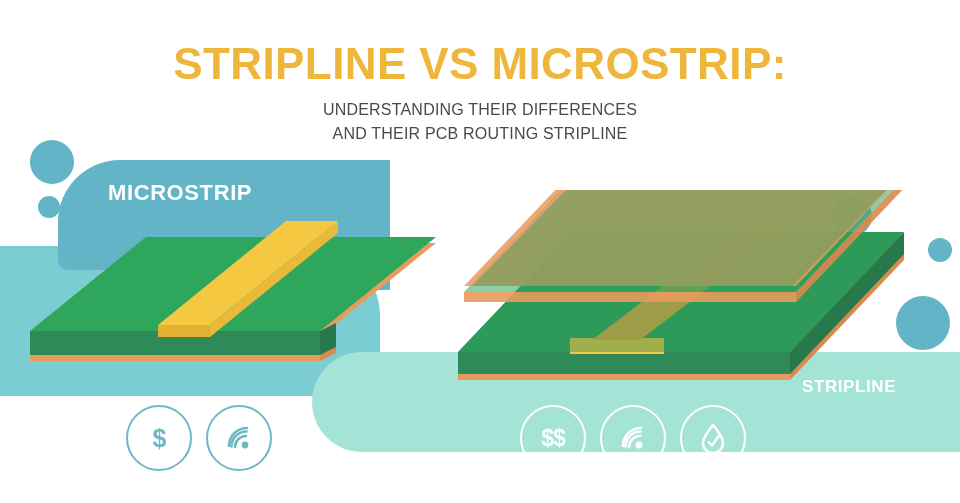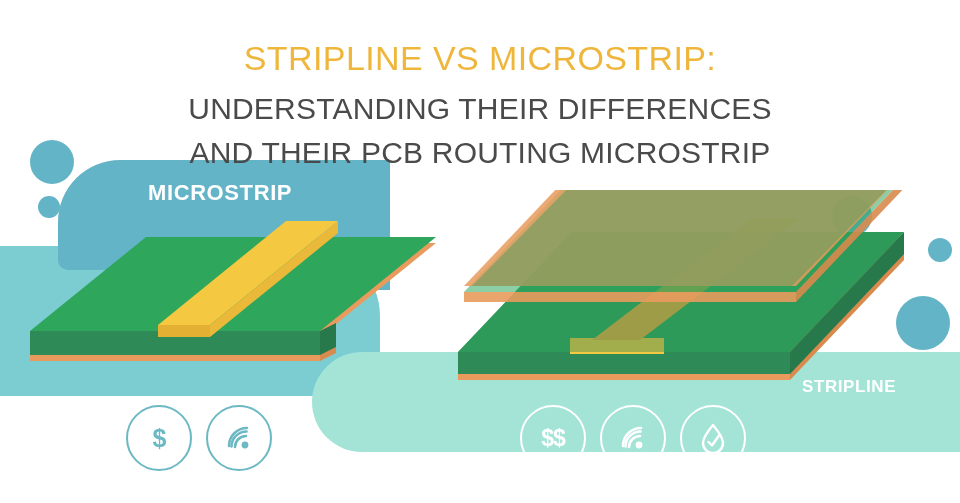--- a/index.html
+++ b/index.html
@@ -100,47 +100,46 @@
   
   .title-block {
     position: absolute;
     left: 0;
     top: 40px;
     width: 960px;
     text-align: center;
     z-index: 6;
   }
   .main-title {
-    font-size: 34px;
-    font-weight: normal;
+    font-size: 44px;
+    font-weight: bold;
     letter-spacing: 0.4px;
     color: #efb63c;
     line-height: 1.1;
     margin: 0;
   }
   .sub-line {
-    font-size: 30px;
+    font-size: 16px;
     font-weight: normal;
     letter-spacing: 0.2px;
     color: #4a4a4a;
     line-height: 1.45;
     margin: 0;
   }
   .sub-wrap { margin-top: 10px; }
 
   .label-microstrip {
     position: absolute;
     left: 108px;
     top: 180px;
     font-size: 22px;
     font-weight: bold;
     letter-spacing: 0.6px;
     color: #ffffff;
     z-index: 7;
-    margin-left: 40px;
   }
   .label-stripline {
     position: absolute;
     left: 802px;
     top: 377px;
     font-size: 17px;
     font-weight: bold;
     letter-spacing: 0.6px;
     color: #ffffff;
     z-index: 7;
@@ -208,21 +207,21 @@
     <div class="panel-microstrip"></div>
 
     <div class="panel-stripline-up"></div>
     <div class="panel-stripline"></div>
   </div>
 
   <div class="title-block">
     <h1 class="main-title">STRIPLINE VS MICROSTRIP:</h1>
     <div class="sub-wrap">
       <p class="sub-line">UNDERSTANDING THEIR DIFFERENCES</p>
-      <p class="sub-line">AND THEIR PCB ROUTING MICROSTRIP</p>
+      <p class="sub-line">AND THEIR PCB ROUTING STRIPLINE</p>
     </div>
   </div>
 
   <svg id="microstrip-svg" class="board-svg" width="420" height="220" viewBox="0 0 420 220">
 
     <polygon points="12,152 128,58 418,58 302,152" fill="#e89b5c"></polygon>
     <polygon points="12,152 12,176 302,176 302,152" fill="#e89b5c"></polygon>
     <polygon points="302,152 302,176 318,168 318,144" fill="#d98a4c"></polygon>
 
     <polygon points="12,146 128,52 418,52 302,146" fill="#2ea65c"></polygon>

